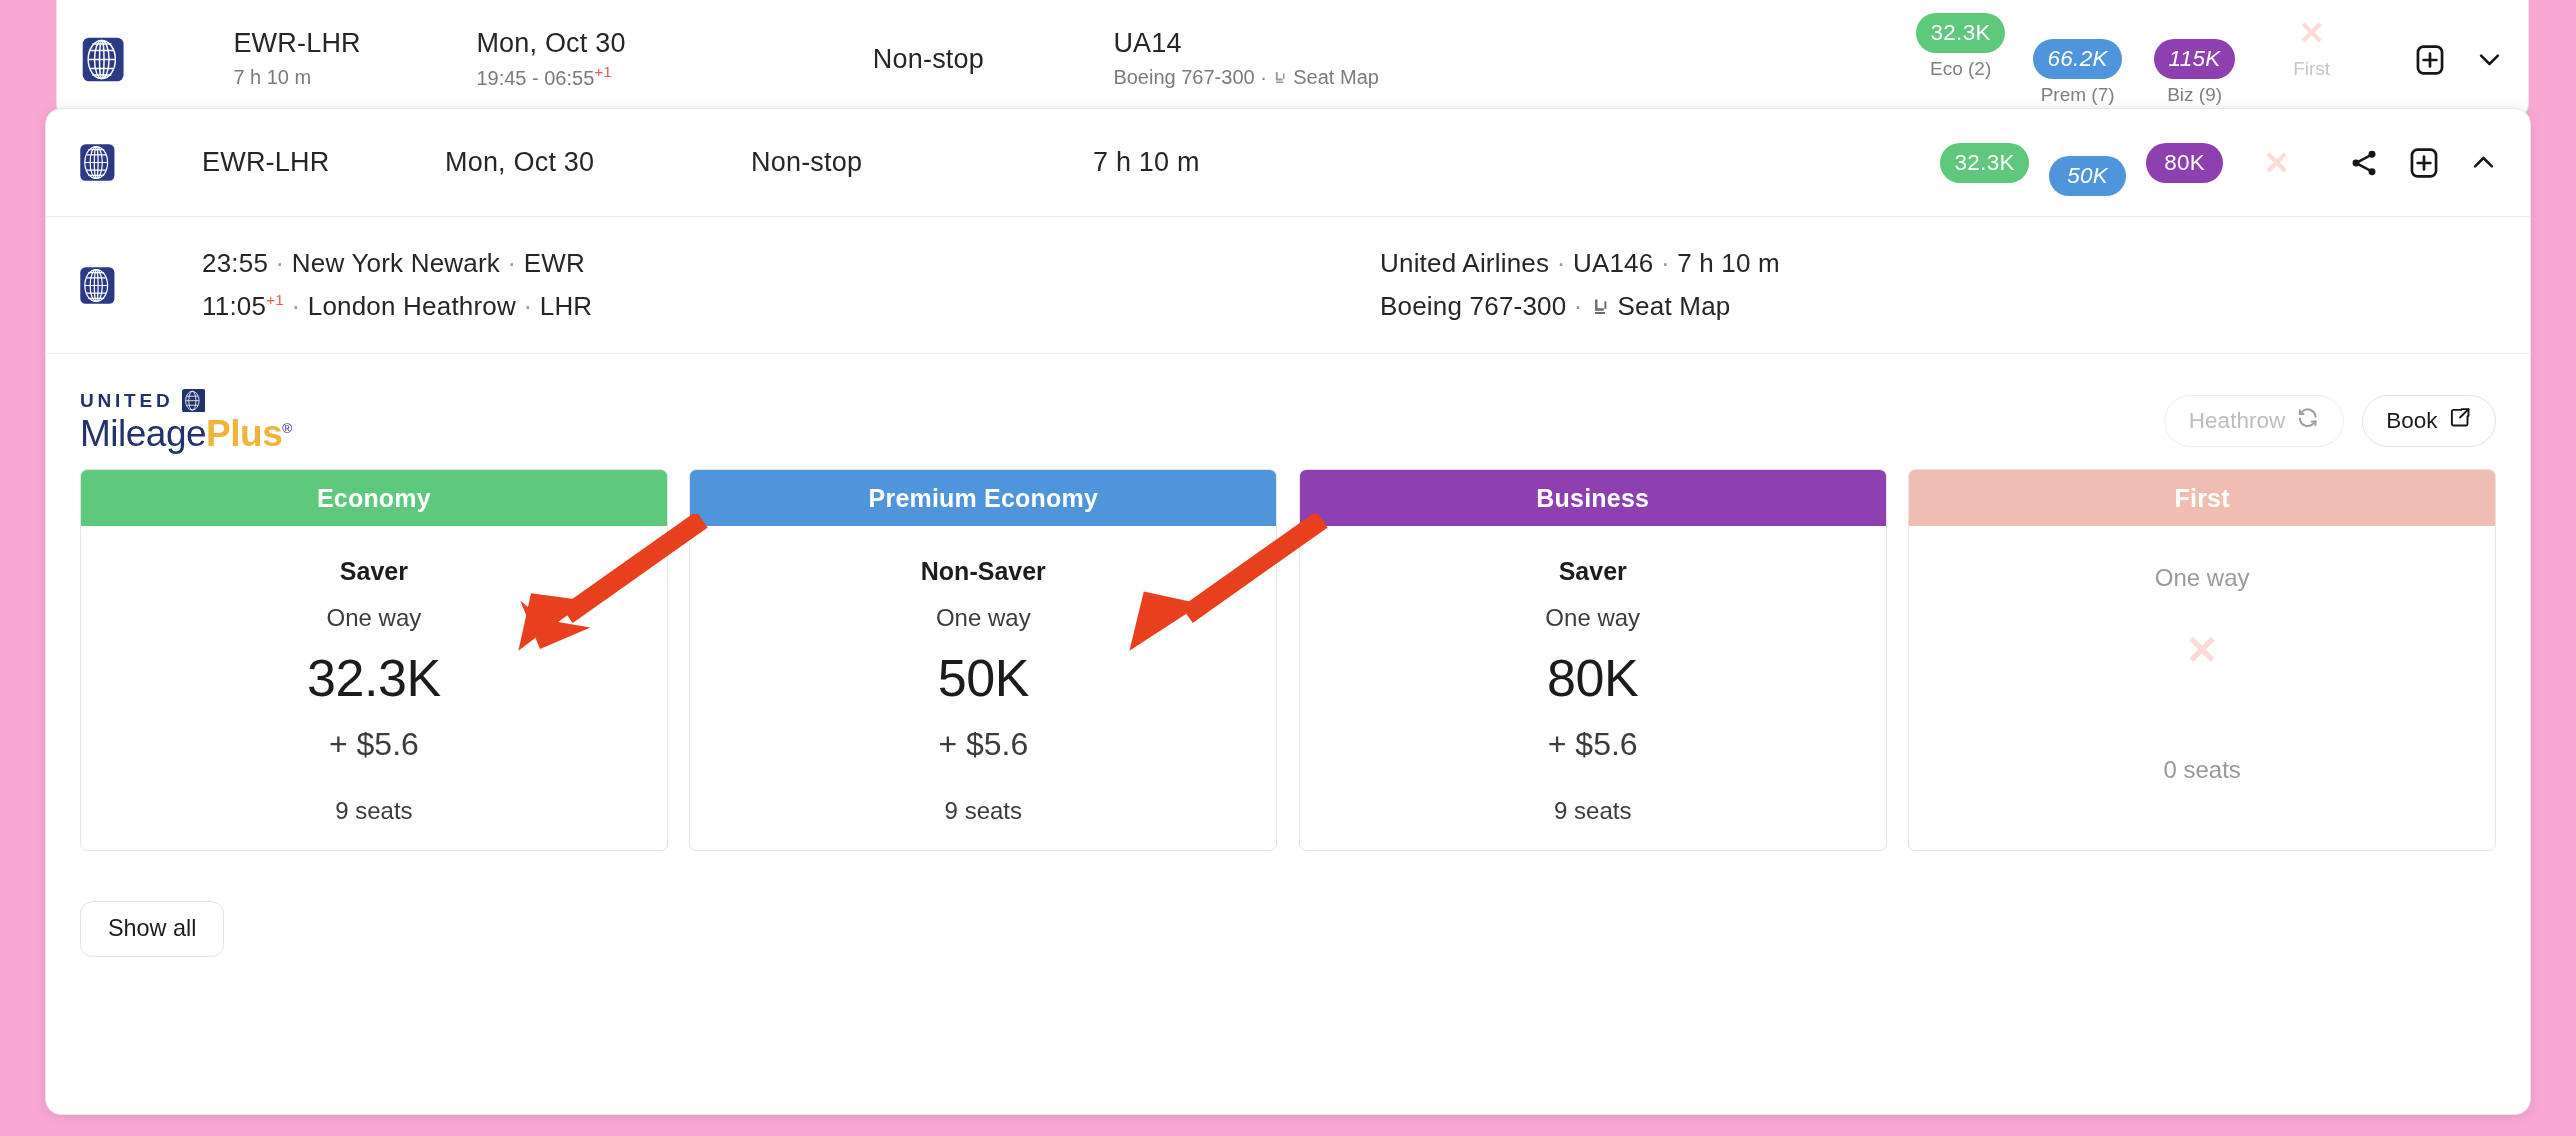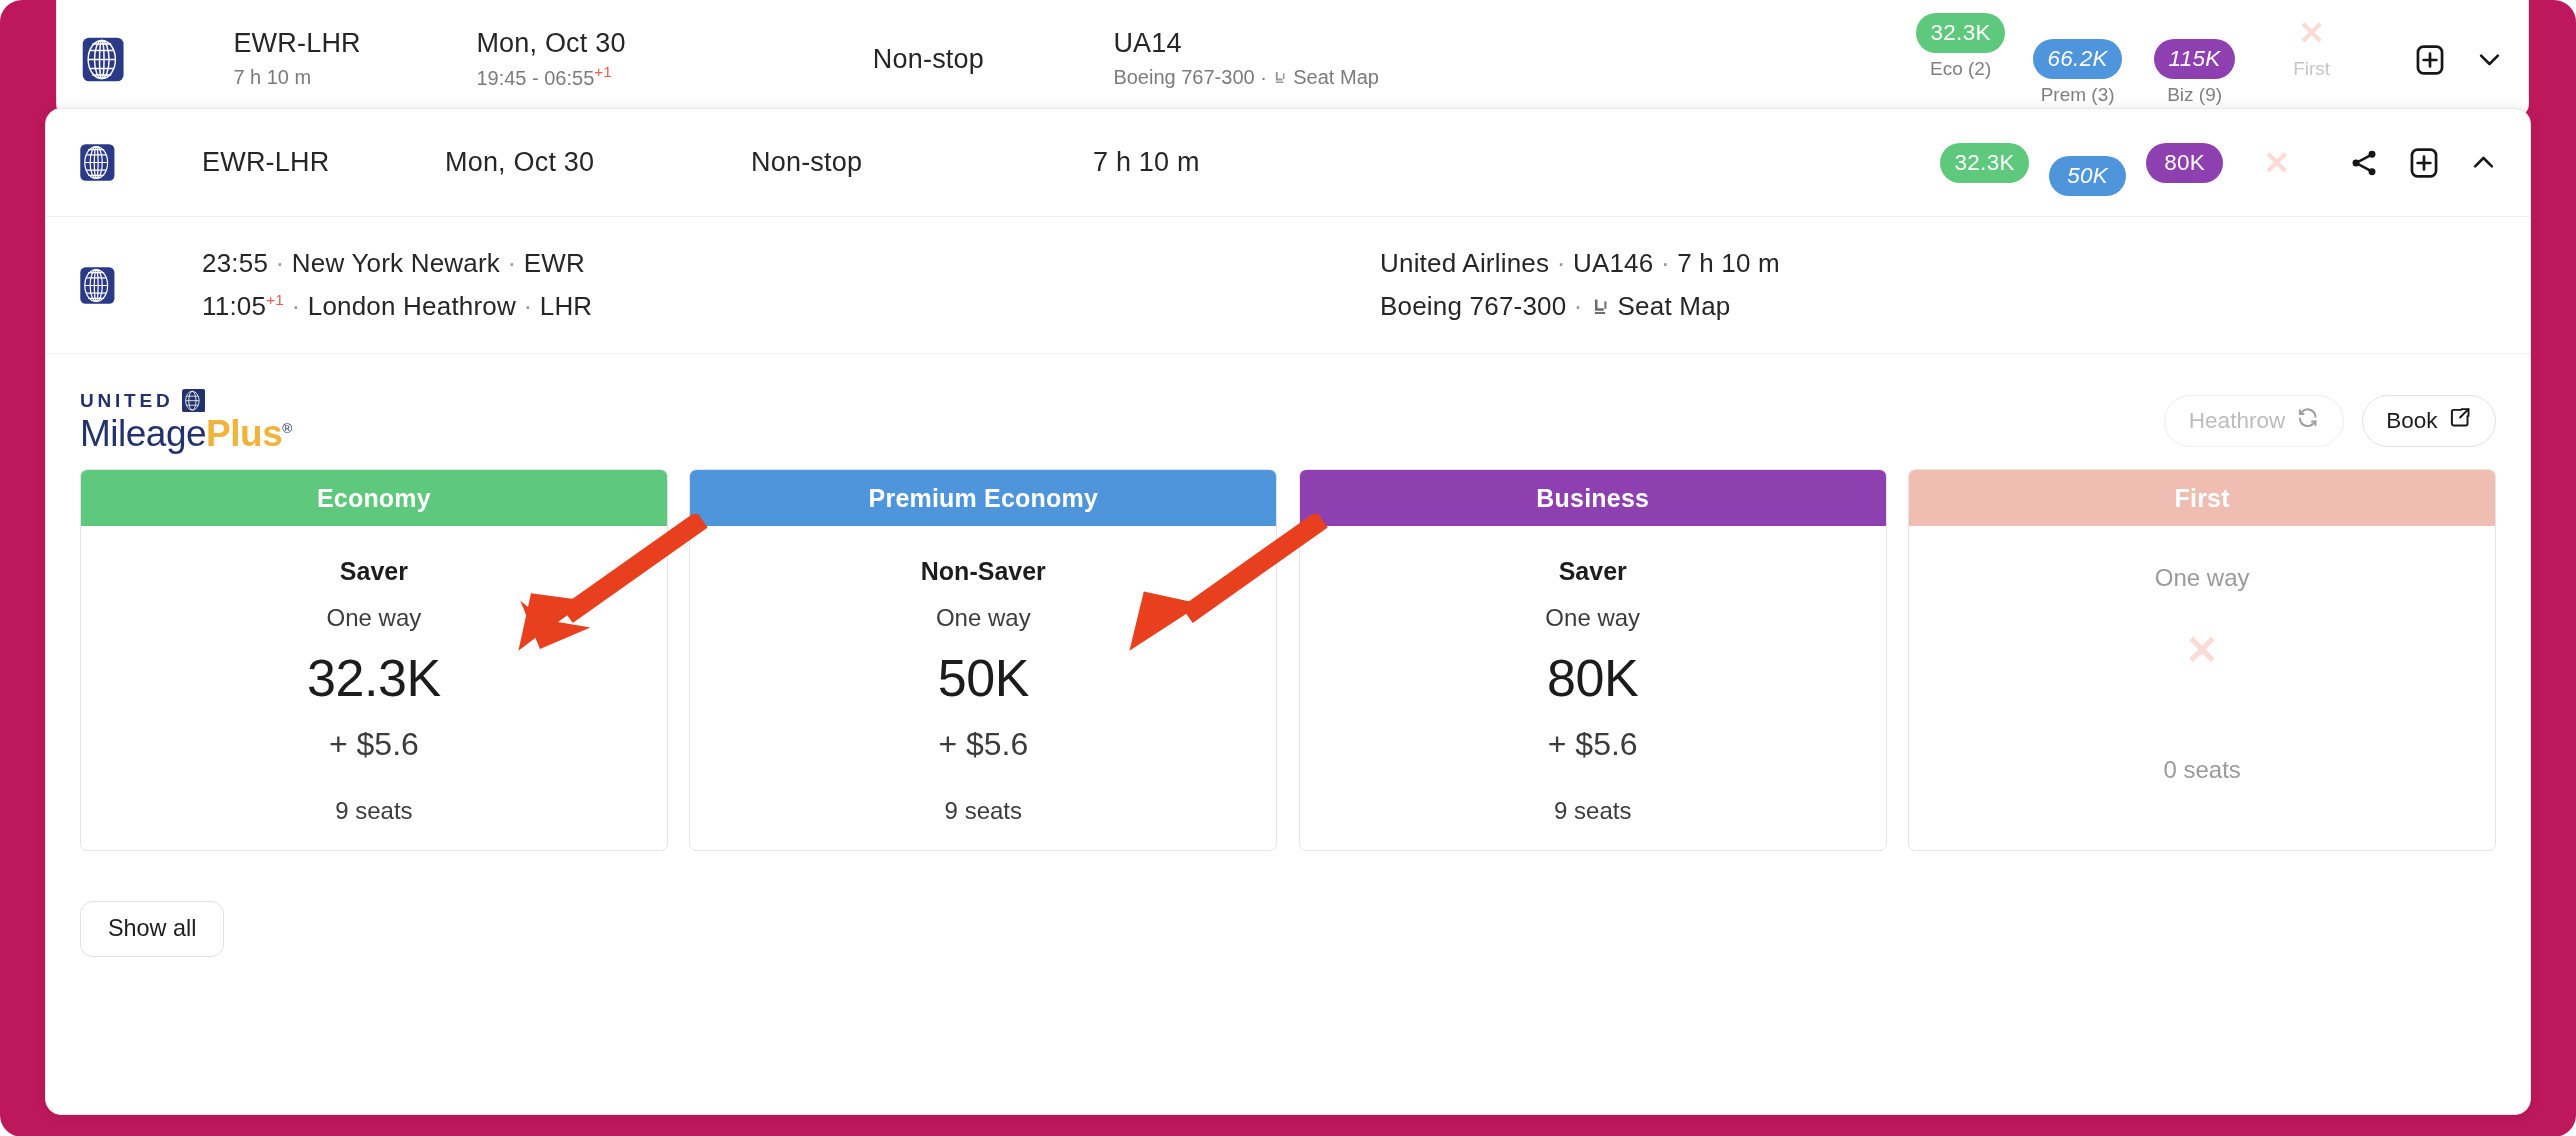--- a/index.html
+++ b/index.html
@@ -2,21 +2,21 @@
 <html style="font-size:14.4px"><head>
 <meta charset="utf-8">
 <style>
   * { box-sizing: border-box; margin: 0; padding: 0; }
   html, body {
     width: 2576px; height: 1137px;
     background: #ffffff;
     font-family: "Liberation Sans", sans-serif;
     -webkit-font-smoothing: antialiased;
   }
-  #root { position: relative; width: 2576px; height: 1137px; overflow: hidden; background:#be185d;border-radius:22px; }
+  #root { position: relative; width: 2576px; height: 1137px; overflow: hidden; background:#f9a8d4; }
 
   
   .outer-card {
     position: absolute; left: 56px; top: -18px; width: 2473px; height: 135px;
     background:#fff; border:0.9px solid #e6e6e6; border-radius: 12.6px;
   }
   .outer-row {
     position:absolute; left:0; top:18px; width:100%; height:117px;
     display:flex; align-items:center; padding: 0 23.4px 0 23.4px;
   }
@@ -194,21 +194,21 @@
 
       <div class="spacer-fill"></div>
 
       <div class="badges">
         <div class="badge-col">
           <span class="pill eco">32.3K</span>
           <span class="badge-label">Eco (2)</span>
         </div>
         <div class="badge-col">
           <span class="pill prem italic">66.2K</span>
-          <span class="badge-label">Prem (3)</span>
+          <span class="badge-label">Prem (7)</span>
         </div>
         <div class="badge-col">
           <span class="pill biz italic">115K</span>
           <span class="badge-label">Biz (9)</span>
         </div>
         <div class="badge-col">
           <span class="x-mark">✕</span>
           <span class="badge-label dim">First</span>
         </div>
       </div>

